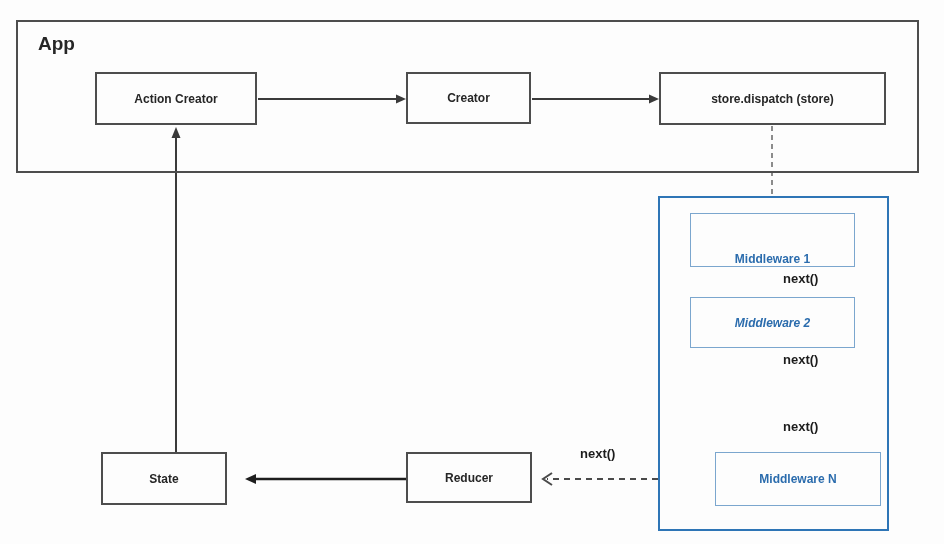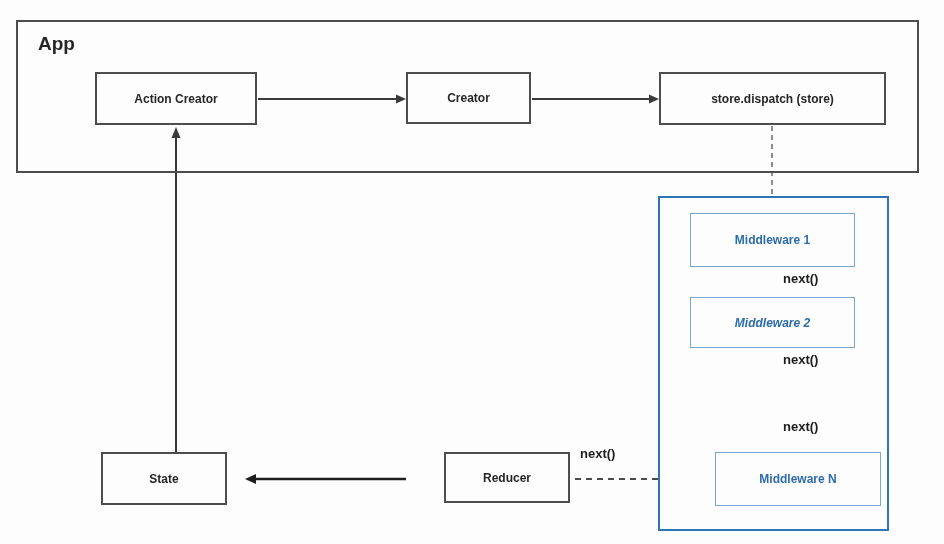--- a/index.html
+++ b/index.html
@@ -40,25 +40,25 @@
     box-sizing: border-box;
     white-space: nowrap;
   }
   .node.blue {
     border: 1.5px solid #7ba6ce;
     color: #2b6cad;
   }
   .n-action-creator { left: 95px;  top: 72px;  width: 162px; height: 53px; }
   .n-action         { left: 406px; top: 72px;  width: 125px; height: 52px; }
   .n-dispatch       { left: 659px; top: 72px;  width: 227px; height: 53px; }
-  .n-mw1            { left: 690px; top: 213px; width: 165px; height: 54px; }
+  .n-mw1            { left: 690px; top: 213px; width: 165px; height: 54px; align-items: flex-end; }
   .n-mw2            { left: 690px; top: 297px; width: 165px; height: 51px; font-style: italic; }
   .n-mwn            { left: 691px; top: 452px; width: 166px; height: 54px; margin-left: 24px; }
   .n-state          { left: 101px; top: 452px; width: 126px; height: 53px; }
-  .n-reducer        { left: 406px; top: 452px; width: 126px; height: 51px; margin-left: 38px; }
+  .n-reducer        { left: 406px; top: 452px; width: 126px; height: 51px; }
 
   .flow-label {
     position: absolute; z-index: 3;
     font-size: 13px; font-weight: 700; color: #1c1c1c;
     white-space: nowrap;
   }
   .l-next1 { left: 783px; top: 271px; }
   .l-next2 { left: 783px; top: 352px; }
   .l-next3 { left: 783px; top: 419px; }
   .l-next-reducer { left: 580px; top: 446px; }

